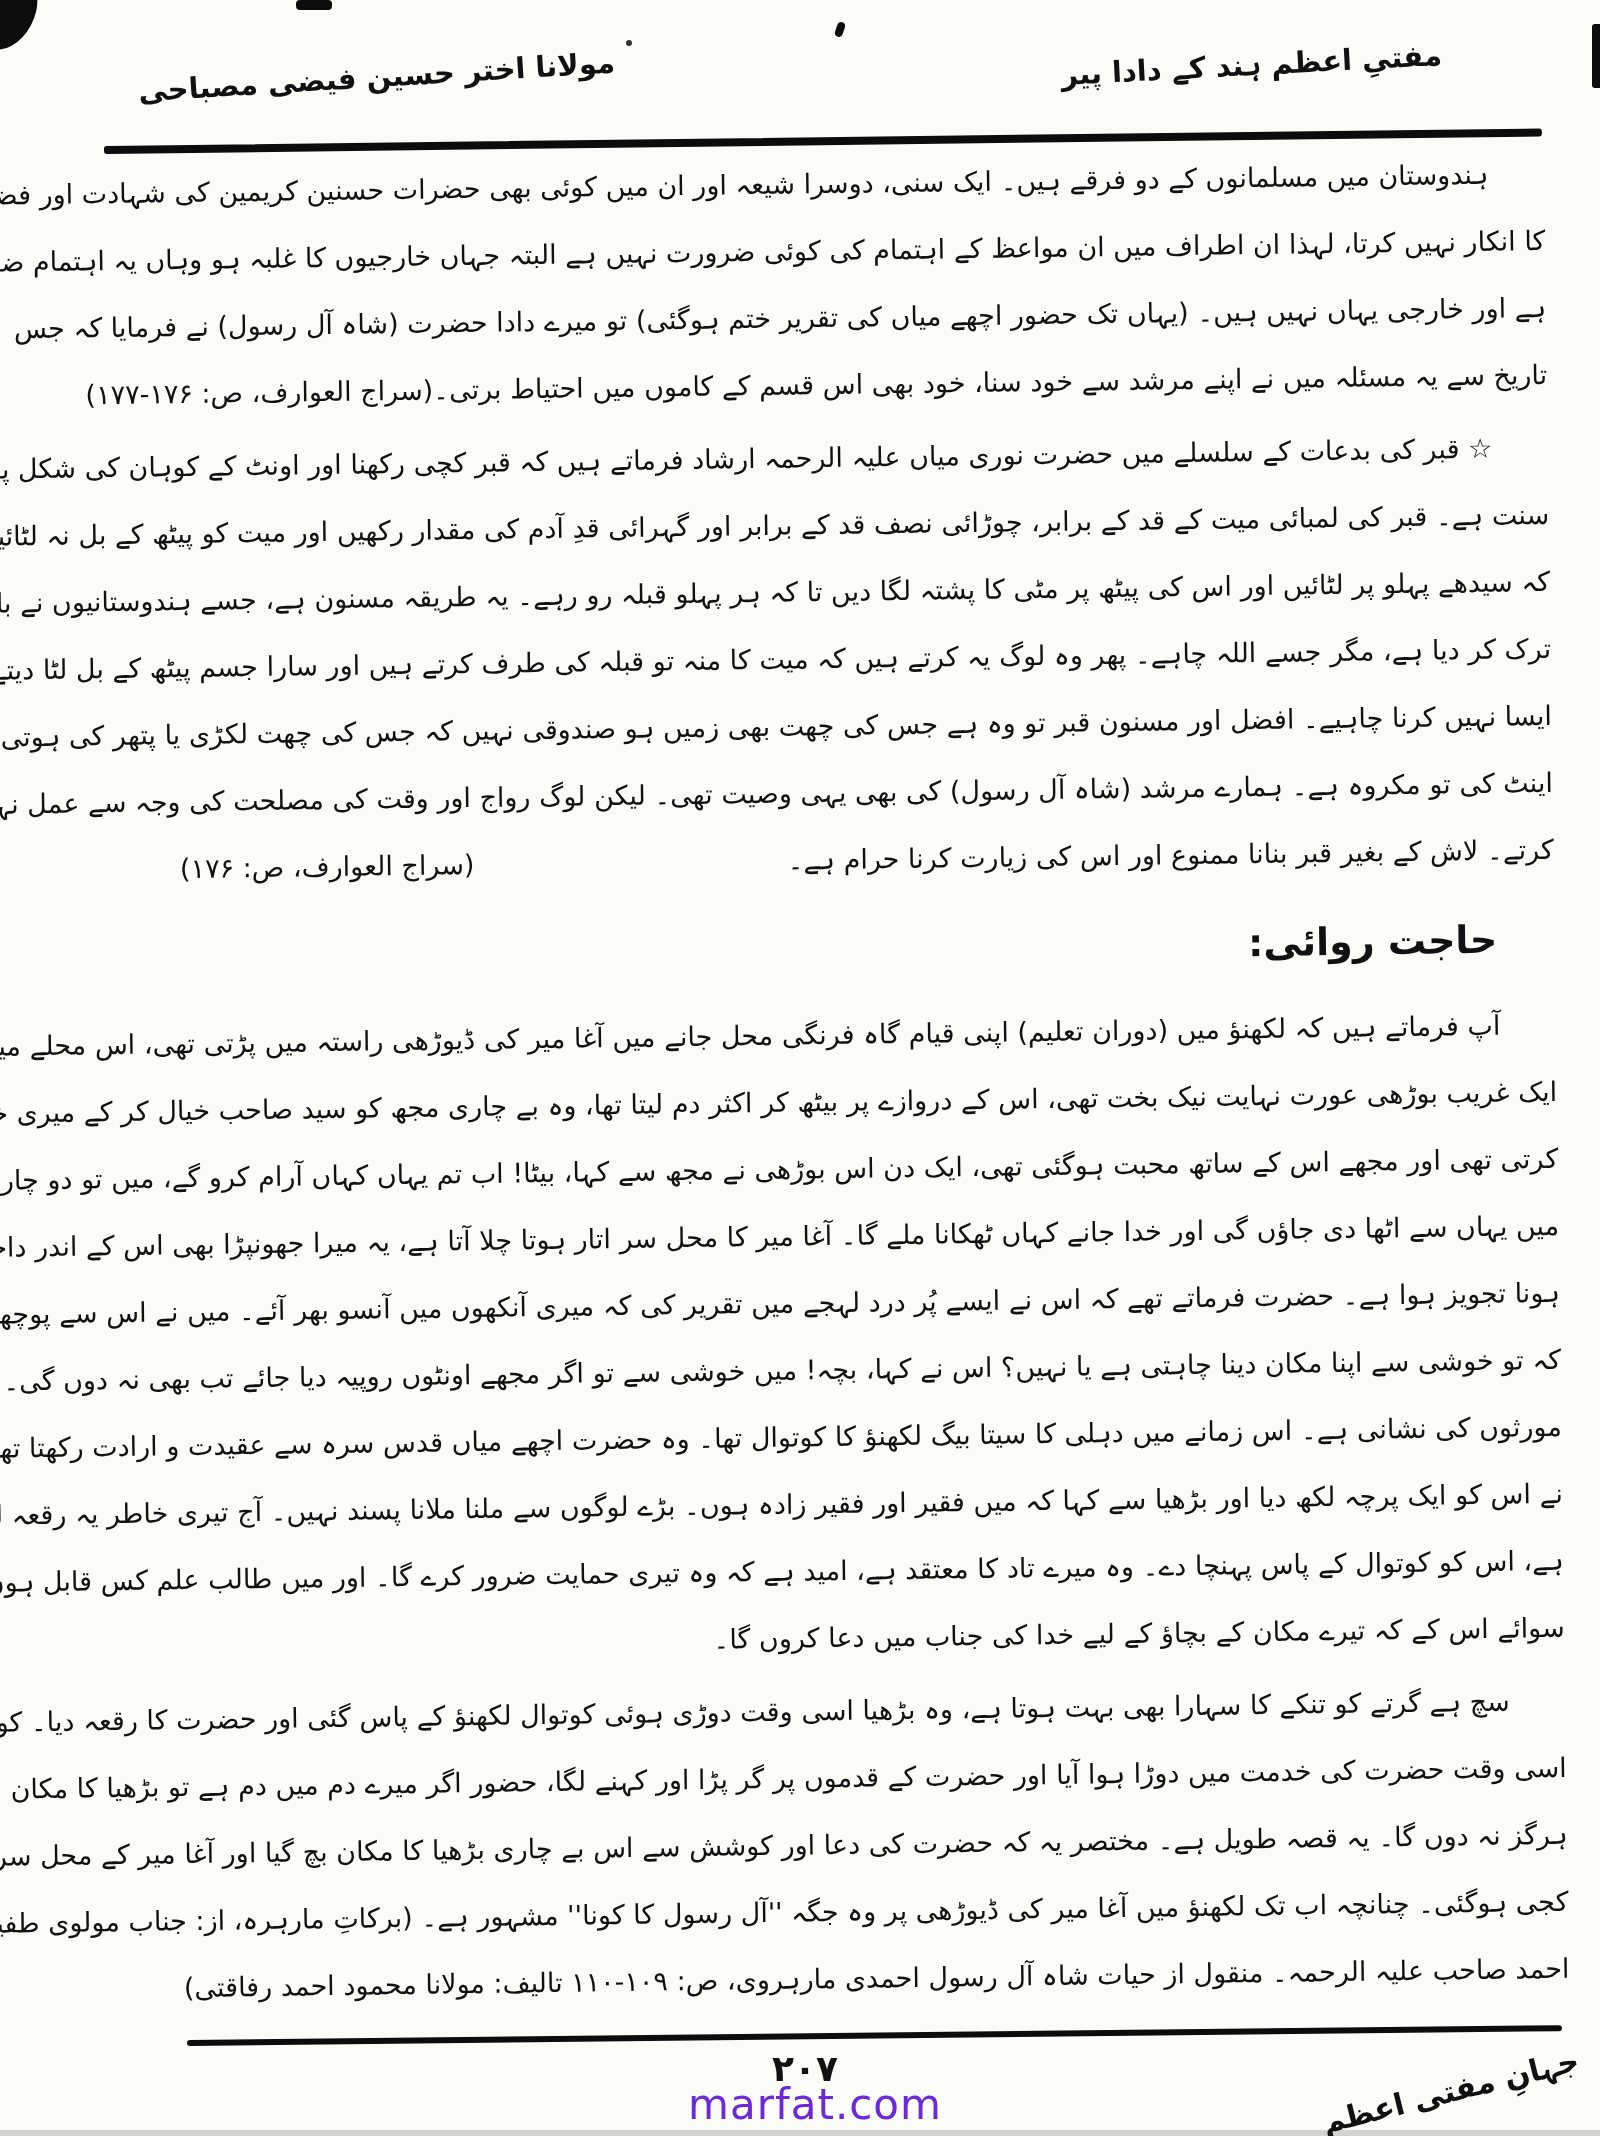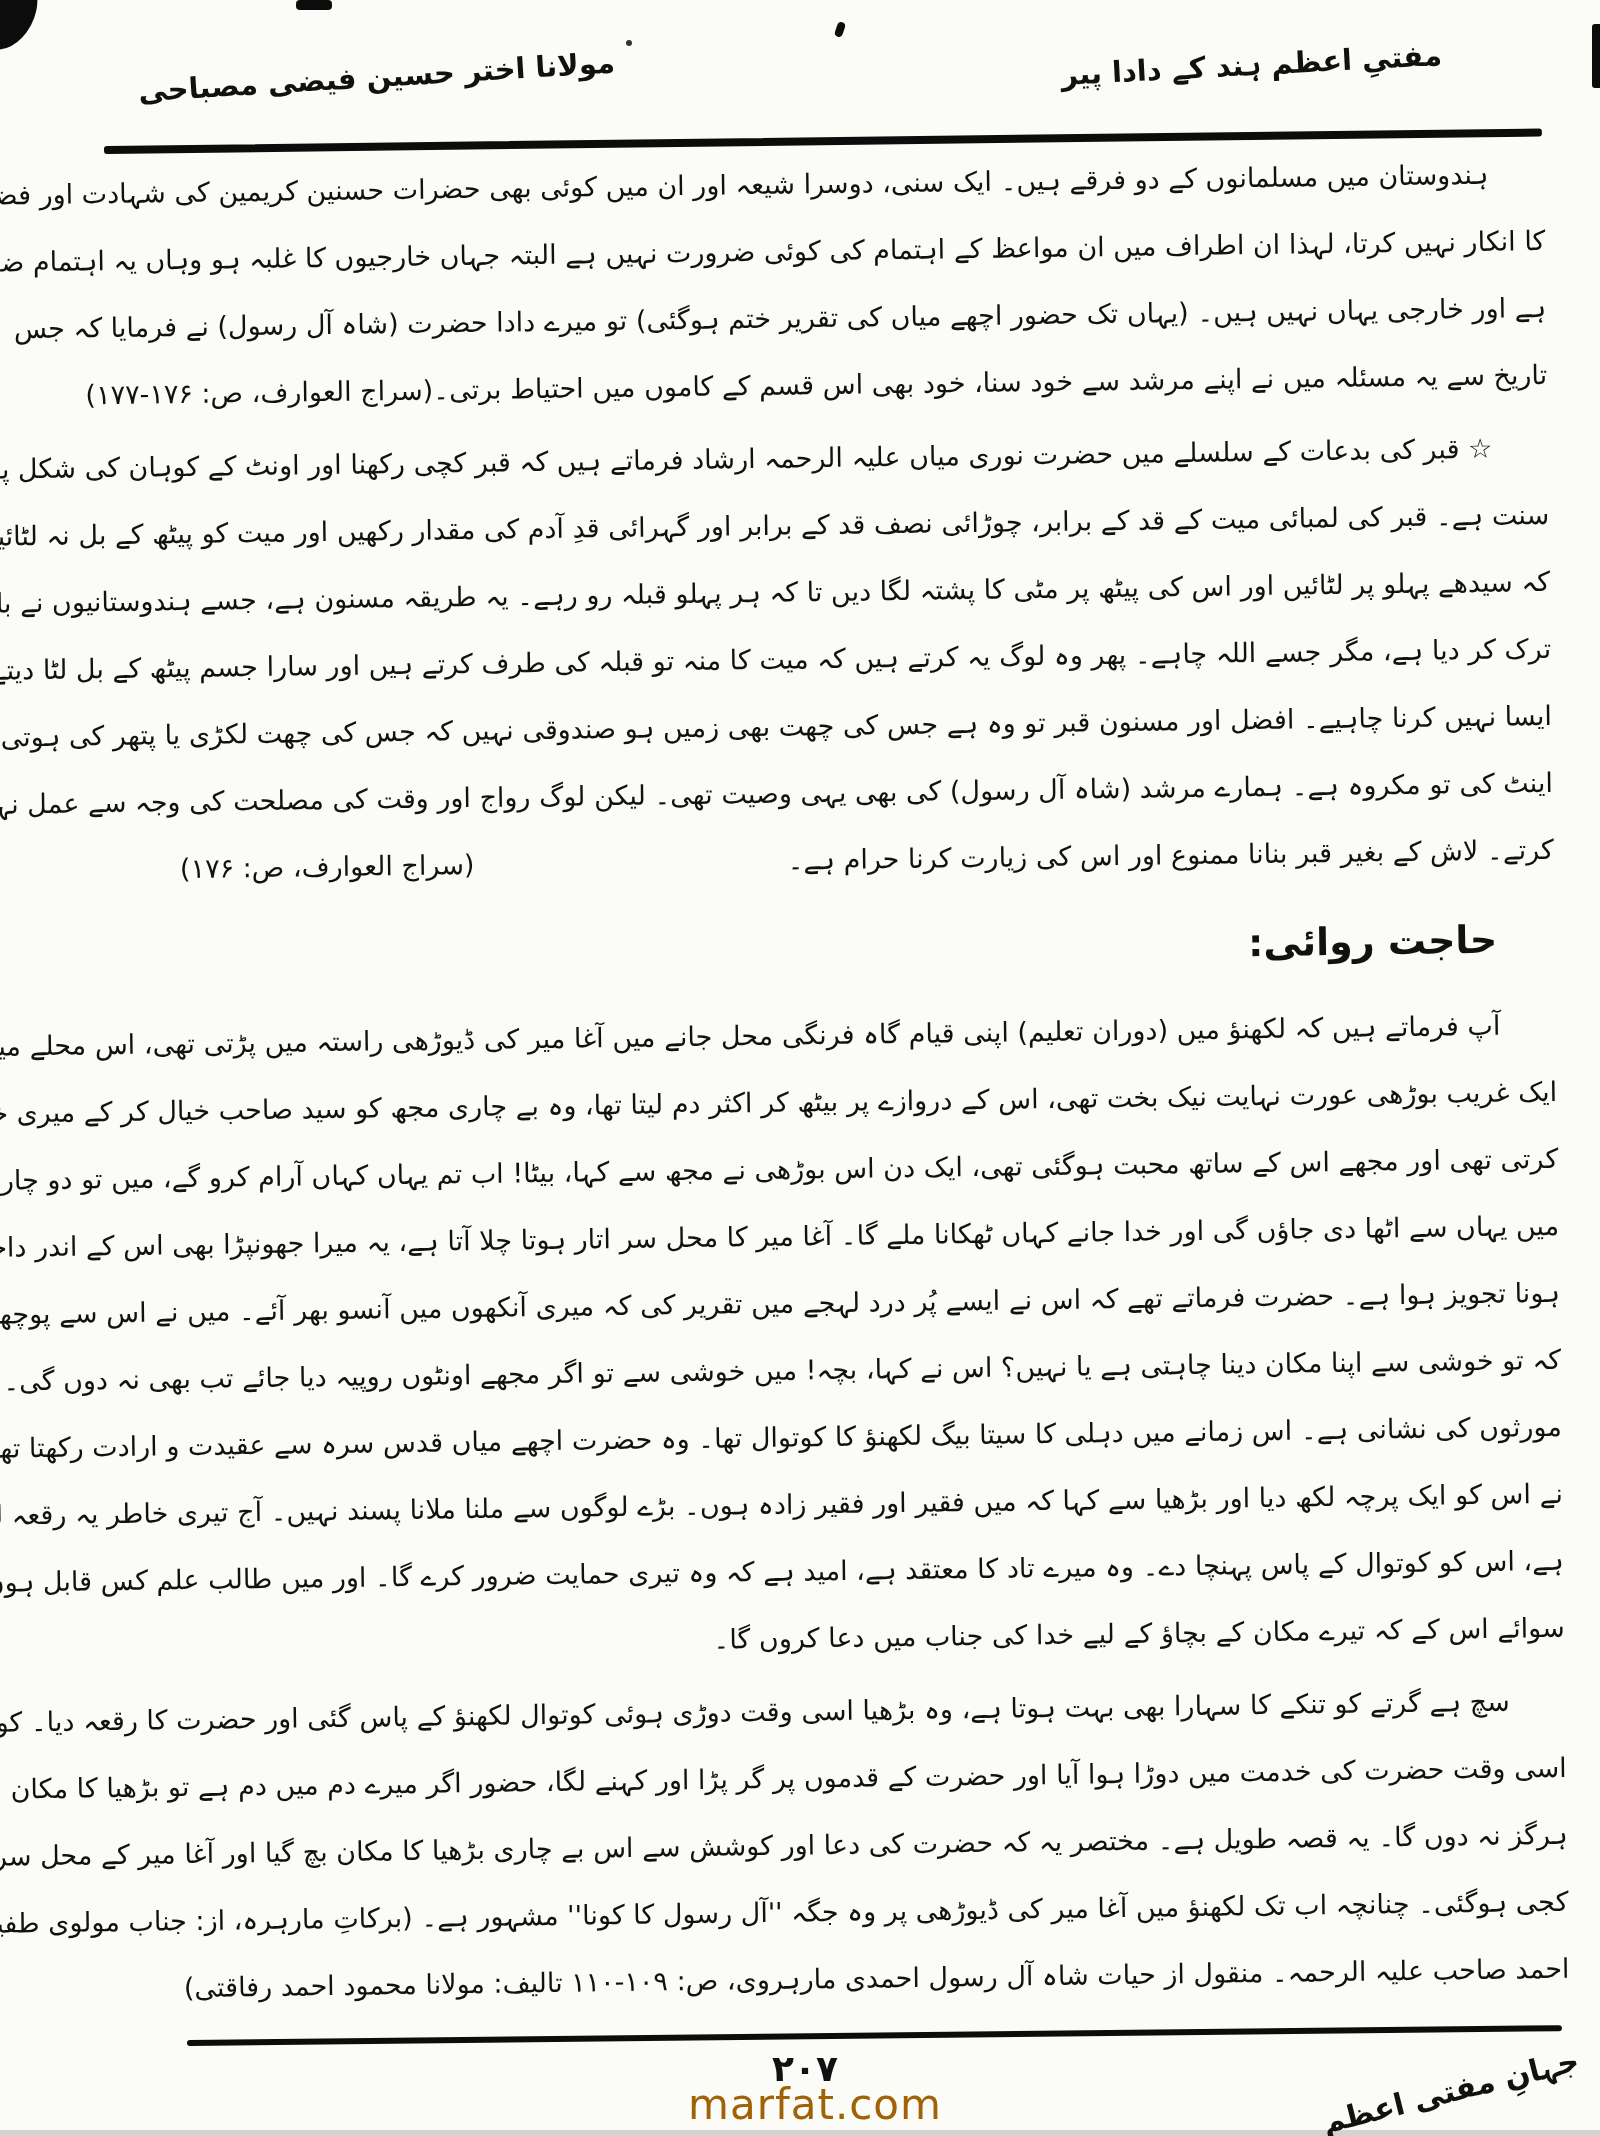--- a/index.html
+++ b/index.html
@@ -82,21 +82,21 @@
     white-space:nowrap;
   }
   .page-number{
     position:absolute; left:772px; top:2048px;
     font-size:36px; font-weight:bold;
     letter-spacing:2px;
   }
   .watermark{
     position:absolute; left:688px; top:2080px;
     direction:ltr;
-    font-size:42px; color:#a16207;
+    font-size:42px; color:#6d28d9;
     letter-spacing:1px;
   }
   
   .artifact{position:absolute; background:#0c0c0c;}
   .a-corner{left:-18px; top:-26px; width:52px; height:78px; border-radius:50%; transform:rotate(28deg);}
   .a-top-mark{left:296px; top:0; width:36px; height:10px; border-radius:4px;}
   .a-comma{left:836px; top:22px; width:8px; height:15px; border-radius:4px; transform:rotate(18deg);}
   .a-dot{left:626px; top:40px; width:6px; height:6px; border-radius:50%; background:#333;}
   .a-right-edge{left:1592px; top:24px; width:10px; height:64px; border-radius:3px;}
   .a-bottom-strip{left:0; top:2130px; width:1600px; height:6px; background:#d3d3cf;}

